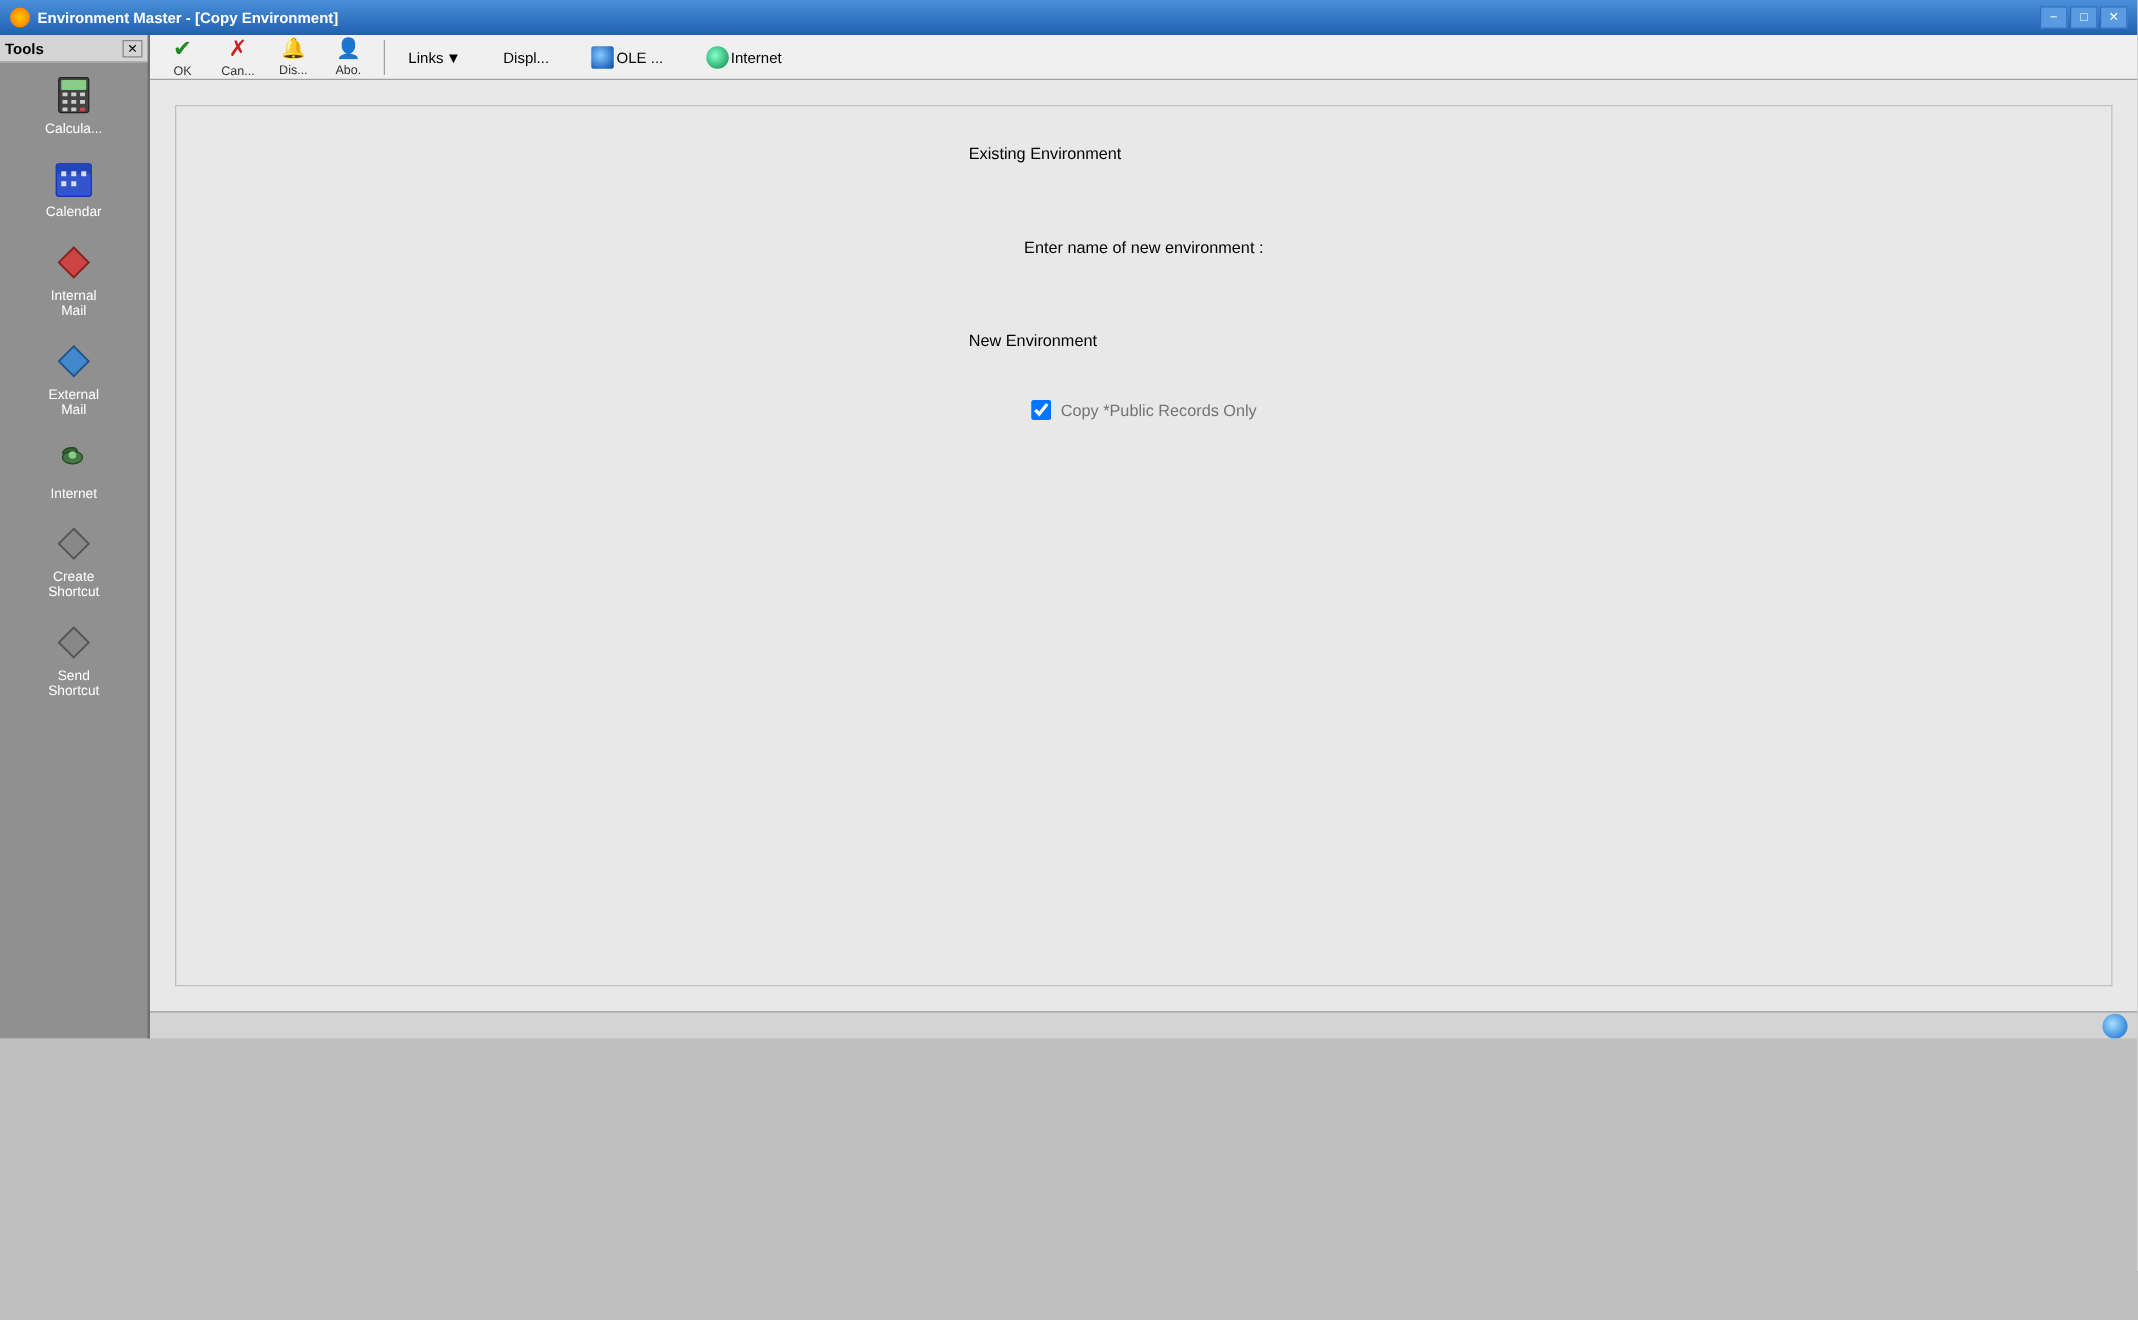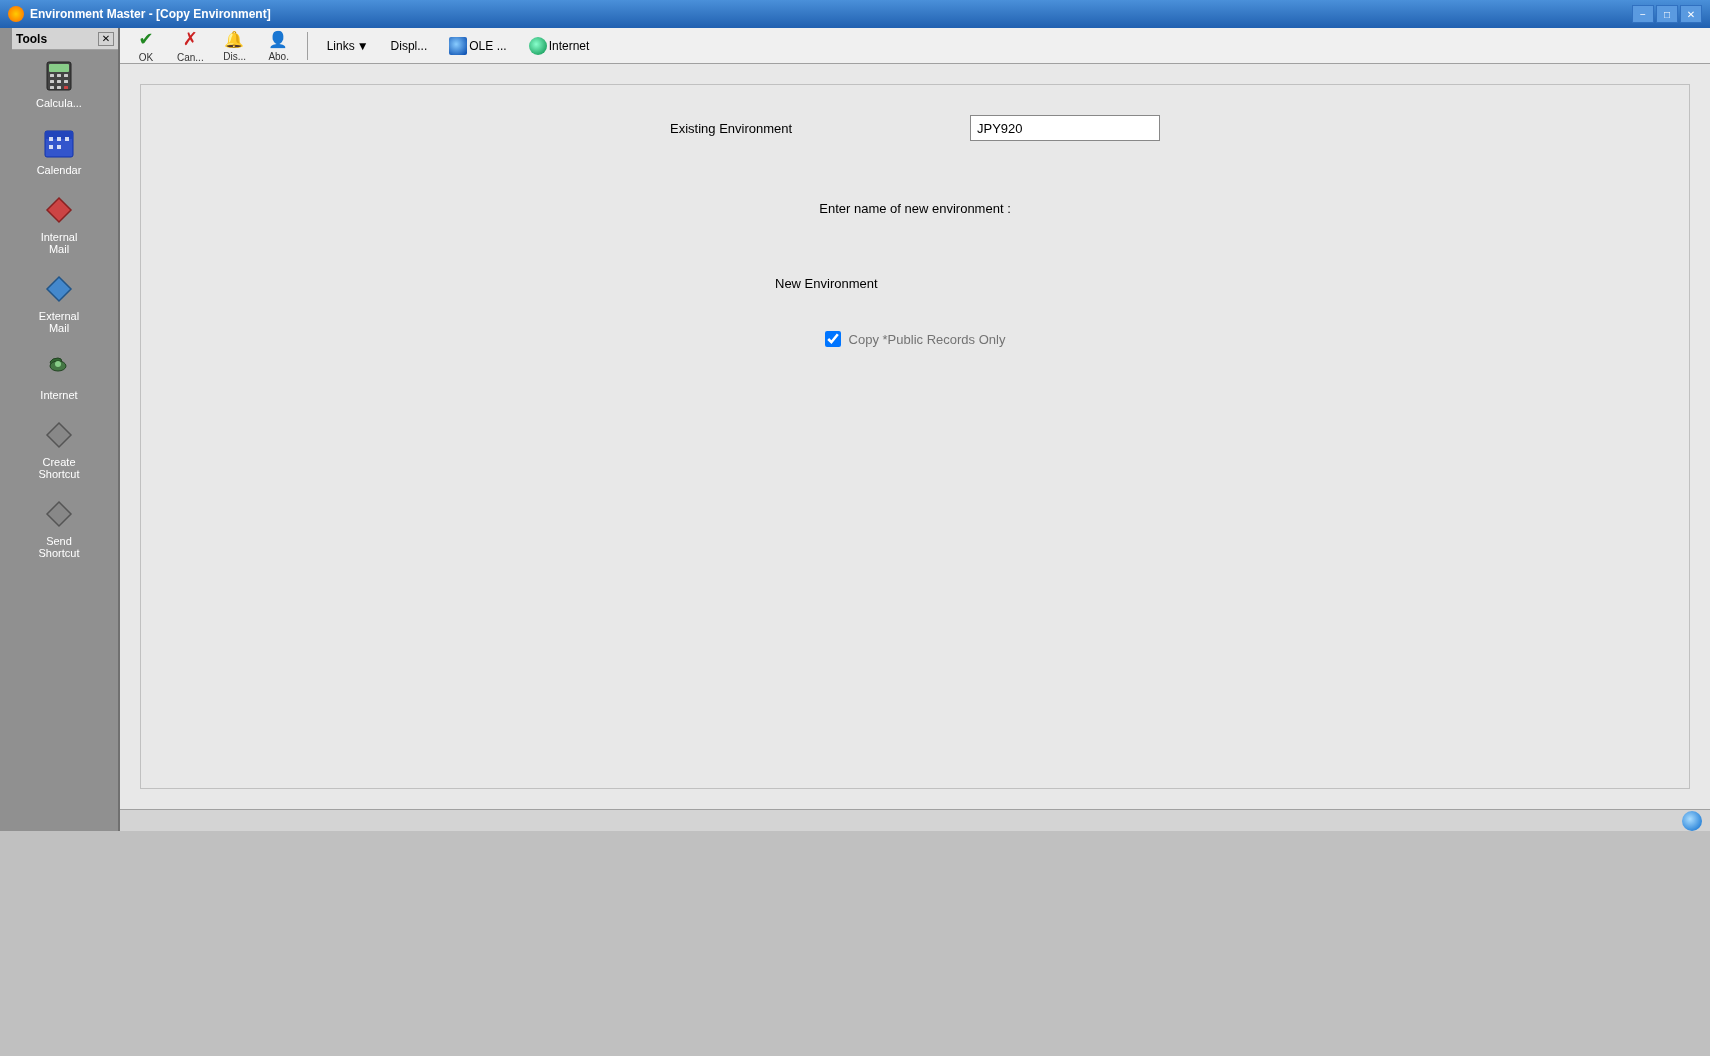--- a/index.html
+++ b/index.html
@@ -67,21 +67,20 @@
     }
 
     .sidebar-header-row {
       display: flex;
       align-items: center;
       justify-content: space-between;
       background: #d4d4d4;
       padding: 2px 4px;
       border-bottom: 1px solid #a0a0a0;
       height: 22px;
-      margin-left: 12px;
     }
     .sidebar-title-text { font-size: 12px; font-weight: bold; color: #000; }
     .sidebar-close-btn {
       width: 16px; height: 14px; background: #d4d4d4; border: 1px solid #888;
       font-size: 10px; cursor: pointer; display: flex; align-items: center; justify-content: center;
     }
 
     .sidebar-item {
       display: flex;
       flex-direction: column;
@@ -134,21 +133,21 @@
     .toolbar-btn-icon { font-size: 16px; }
     .toolbar-btn-label { font-size: 10px; color: #333; margin-top: 2px; }
 
     .ok-icon { color: #228822; font-size: 18px; }
     .cancel-icon { color: #cc2222; font-size: 18px; }
 
     
     .links-area {
       display: flex;
       align-items: center;
-      gap: 8px;
+      gap: 20px;
       margin-left: 4px;
     }
     .links-btn {
       display: flex; align-items: center; gap: 2px;
       padding: 2px 6px;
       font-size: 12px;
       cursor: pointer;
       border: 1px solid transparent;
       background: transparent;
     }
@@ -421,21 +420,20 @@
             <span>Internet</span>
           </button>
         </div>
       </div>
 
       <div class="form-container">
         <div class="form-inner">
 
           <div class="form-field">
             <label class="form-label">Existing Environment</label>
-            <input class="form-input" type="text" value="JPY920" readonly="" style="">
           </div>
 
           <div>
             <span class="form-description">Enter name of new environment :</span>
           </div>
 
           <div class="form-field">
             <label class="form-label">New Environment</label>
           </div>
 

